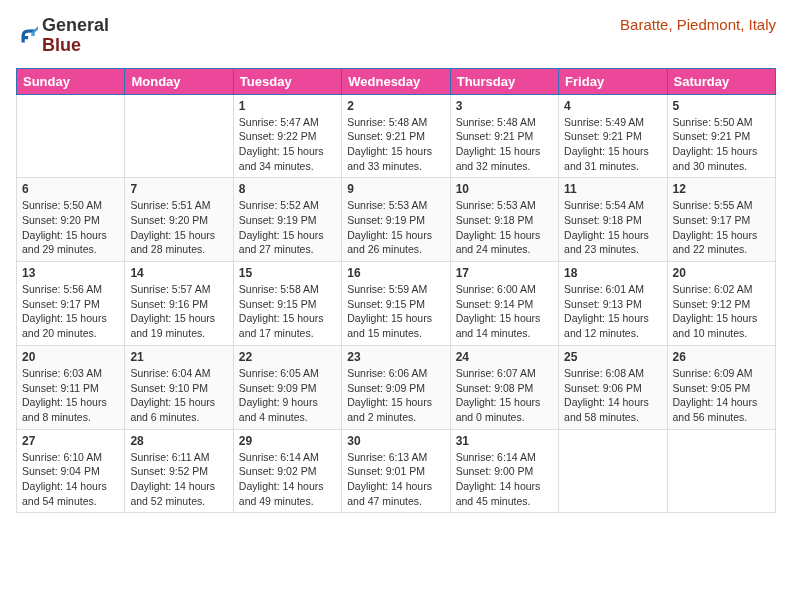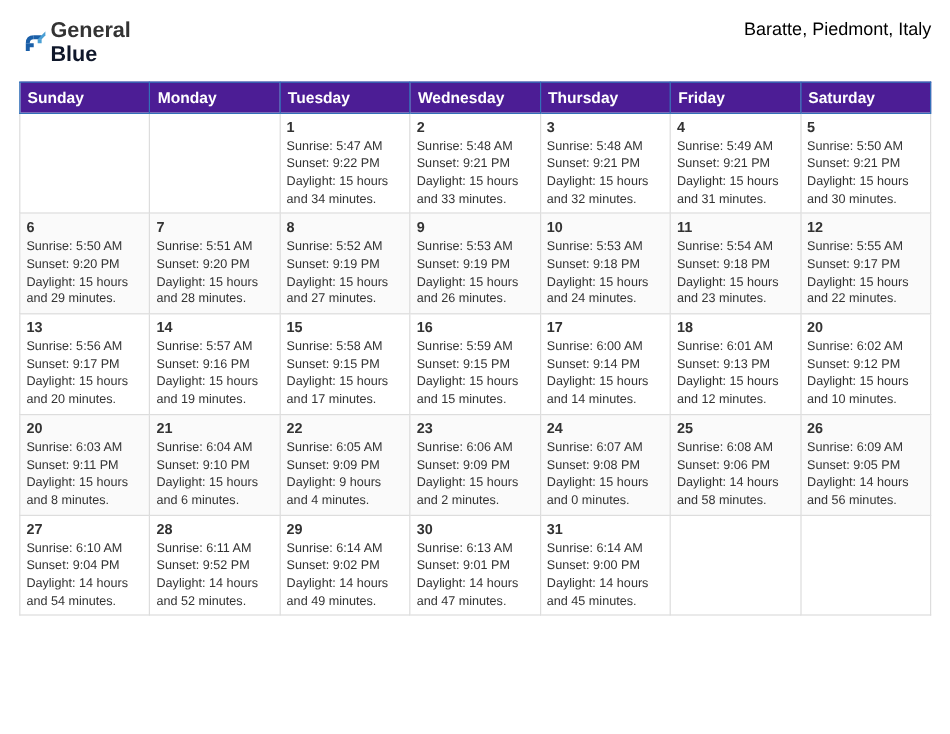--- a/index.html
+++ b/index.html
@@ -19,38 +19,38 @@
     .logo {
       display: flex;
       align-items: center;
     }
     .logo-text {
       font-size: 18px;
       font-weight: bold;
       line-height: 1.1;
     }
     .logo-general { color: #333; }
-    .logo-blue { color: #0f172a; }
+    .logo-blue { color: #7f1d1d; }
     .logo-icon {
       width: 22px;
       height: 22px;
       margin-right: 4px;
     }
     .title-block {
       text-align: right;
     }
     .month-title {
       font-size: 36px;
       font-weight: bold;
       color: #333;
       line-height: 1.1;
     }
     .location-title {
       font-size: 15px;
-      color: #000000;
+      color: #c2410c;
     }
     .calendar {
       width: 100%;
       border-collapse: collapse;
       border: 1px solid #ccc;
     }
     .calendar th {
       background: #1a5fa8;
       color: #fff;
       text-align: left;
@@ -76,21 +76,21 @@
     }
     .day-info {
       line-height: 1.4;
       font-size: 10.5px;
     }
     .empty-cell {
       background: #f9f9f9;
     }
     tr:nth-child(even) td { background: #fafafa; }
     tr:nth-child(odd) td { background: #fff; }
-    .calendar thead tr th { background: #4c1d95; }
+    .calendar thead tr th { background: #ec4899; }
   </style>
 </head>
 <body>
 
 <div class="header">
   <div class="logo">
     <svg class="logo-icon" viewBox="0 0 40 40" xmlns="http://www.w3.org/2000/svg">
       <path d="M10 20 Q10 8 22 8 L22 14 Q16 14 16 20 Z" fill="#1a5fa8"></path>
       <path d="M22 8 L34 8 L34 14 L22 14 Z" fill="#1a5fa8"></path>
       <path d="M10 20 L10 32 L16 32 L16 26 L22 26 L22 20 Z" fill="#1a5fa8"></path>

